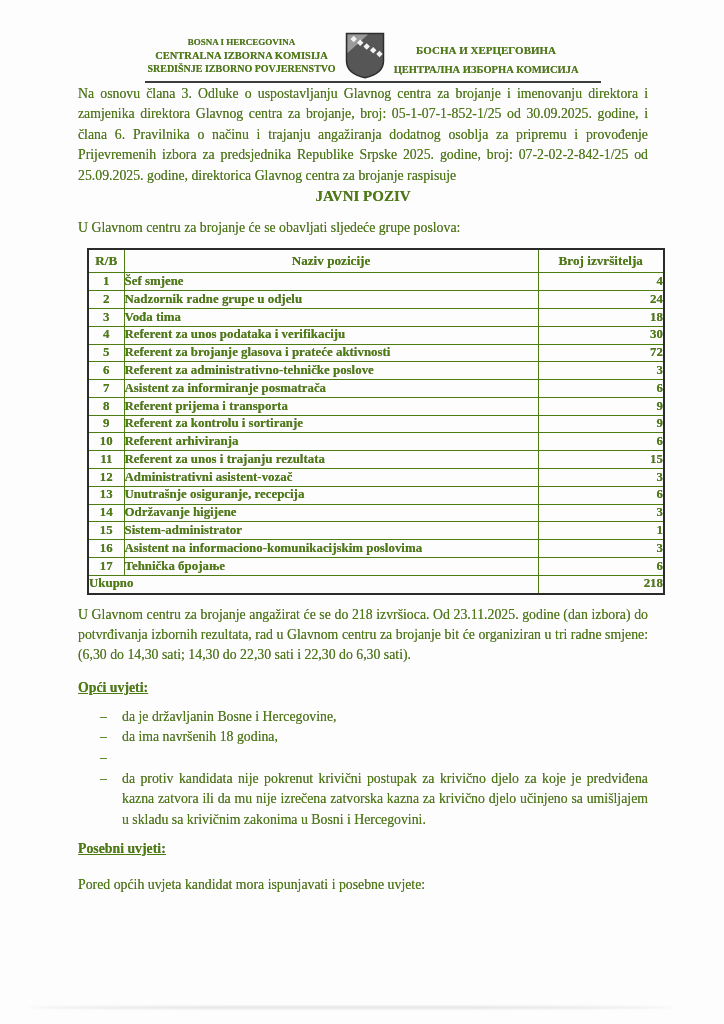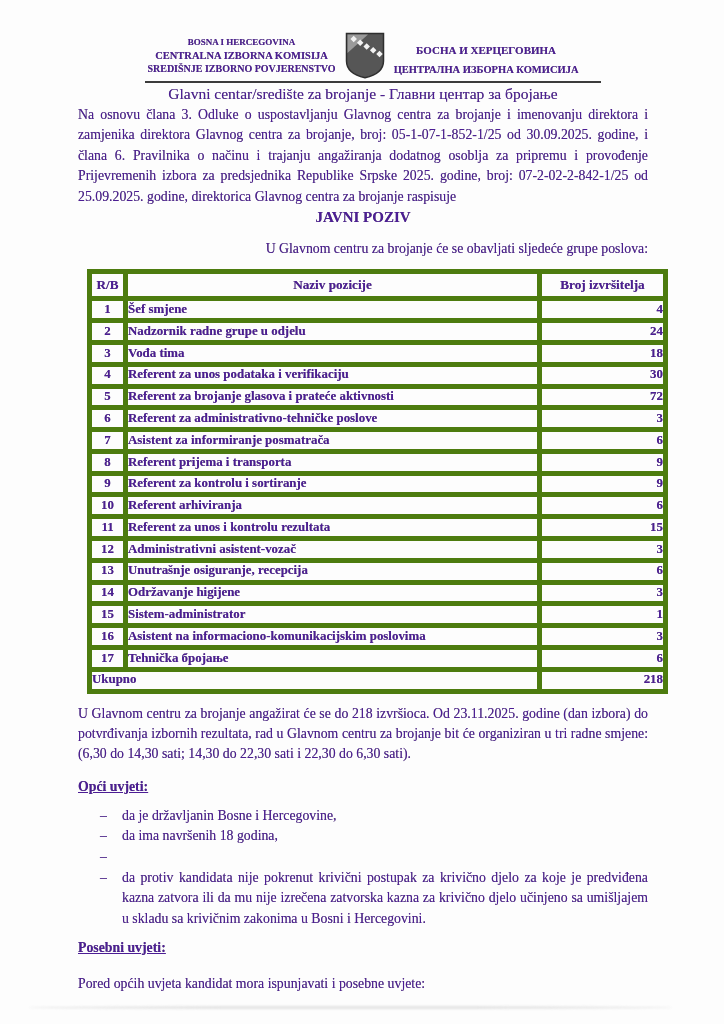--- a/index.html
+++ b/index.html
@@ -1,18 +1,18 @@
 <!DOCTYPE html>
 <html><head>
 <meta charset="utf-8">
 <style>
   html,body { margin:0; padding:0; background:#ffffff; }
   .page {
     position:relative; width:724px; height:1024px; background:#fdfdfd;
-    font-family:"Liberation Serif","DejaVu Serif",serif; color:#4c1d95;
+    font-family:"Liberation Serif","DejaVu Serif",serif; color:#4d7c0f;
     overflow:hidden;
     text-shadow: 0 0 0.45px rgba(30,30,30,.55); 
   }
   .content { padding:32px 76px 0 78px; }
 
   
   .doc-header { display:flex; justify-content:center; align-items:center; gap:9px; }
   .org-block { text-align:center; font-weight:bold; white-space:nowrap; }
   .org-left .l1 { font-size:9px;   line-height:13px; }
   .org-left .l2 { font-size:10.5px;line-height:13px; }
@@ -21,30 +21,30 @@
   .org-right .r2 { font-size:10.5px;line-height:13px; }
   .crest { width:40px; height:47px; flex:0 0 40px; }
   .header-rule { height:2px; background:#3c3c3c; width:456px; margin:2px 0 0 67px; }
   .dept { text-align:center; font-size:15.5px; line-height:20px; margin-top:1px; }
 
   
   .para { font-size:13.8px; line-height:20.4px; text-align:justify; margin:0; }
   .intro { margin-top:1px; }
   .title { text-align:center; font-size:15px; line-height:16px; font-weight:bold; margin:2px 0 0; }
   .subtitle { text-align:center; font-size:14px; line-height:18px; font-weight:bold; margin:3px 0 0; }
-  .table-intro { margin-top:14px; text-align:right; }
+  .table-intro { margin-top:14px; text-align:left; }
 
   
   .tbl-wrap { margin:10px 0 0 9px; }
   table.positions { border-collapse:collapse; table-layout:fixed; width:576px;
     border:2px solid #2b2b2b; }
   table.positions col.c1 { width:36px; }
   table.positions col.c2 { width:414px; }
   table.positions col.c3 { width:126px; }
-  table.positions th, table.positions td { border:5px solid #4d7c0f; }
+  table.positions th, table.positions td { border:1px solid #4d7c0f; }
   table.positions th { font-size:13.2px; padding:3px 0; text-align:center; }
   table.positions td { font-size:12.9px; font-weight:bold; line-height:15.6px; padding:0.6px 0; }
   td.td-rb   { text-align:center; }
   td.td-name { padding-left:8px; }
   td.td-count{ text-align:right; padding-right:10px; }
   td.td-total{ padding-left:4px; }
 
   .shifts { margin-top:10px; }
 
   .cond-heading { font-size:13.8px; font-weight:bold; text-decoration:underline;
@@ -87,21 +87,20 @@
           </g>
         </svg>
       </div>
       <div class="org-block org-right">
         <div class="r1">БОСНА И ХЕРЦЕГОВИНА</div>
         <div class="r2">ЦЕНТРАЛНА ИЗБОРНА КОМИСИЈА</div>
       </div>
     </div>
 
     <div class="header-rule"></div>
-    <div class="dept">Glavni centar/središte za brojanje - Главни центар за бројање</div>
 
     <p class="para intro">Na osnovu člana 3. Odluke o uspostavljanju Glavnog centra za brojanje i imenovanju direktora i zamjenika direktora Glavnog centra za brojanje, broj: 05-1-07-1-852-1/25 od 30.09.2025. godine, i člana 6. Pravilnika o načinu i trajanju angažiranja dodatnog osoblja za pripremu i provođenje Prijevremenih izbora za predsjednika Republike Srpske 2025. godine, broj: 07-2-02-2-842-1/25 od 25.09.2025. godine, direktorica Glavnog centra za brojanje raspisuje</p>
 
     <div class="title">JAVNI POZIV</div>
 
     <p class="para table-intro">U Glavnom centru za brojanje će se obavljati sljedeće grupe poslova:</p>
 
     <div class="tbl-wrap">
       <table class="positions">
         <colgroup>
@@ -162,21 +161,21 @@
               <td class="td-name">Referent za kontrolu i sortiranje</td>
               <td class="td-count">9</td>
             </tr>
             <tr>
               <td class="td-rb">10</td>
               <td class="td-name">Referent arhiviranja</td>
               <td class="td-count">6</td>
             </tr>
             <tr>
               <td class="td-rb">11</td>
-              <td class="td-name">Referent za unos i kontrolu rezultata</td>
+              <td class="td-name">Referent za unos i trajanju rezultata</td>
               <td class="td-count">15</td>
             </tr>
             <tr>
               <td class="td-rb">12</td>
               <td class="td-name">Administrativni asistent-vozač</td>
               <td class="td-count">3</td>
             </tr>
             <tr>
               <td class="td-rb">13</td>
               <td class="td-name">Unutrašnje osiguranje, recepcija</td>

